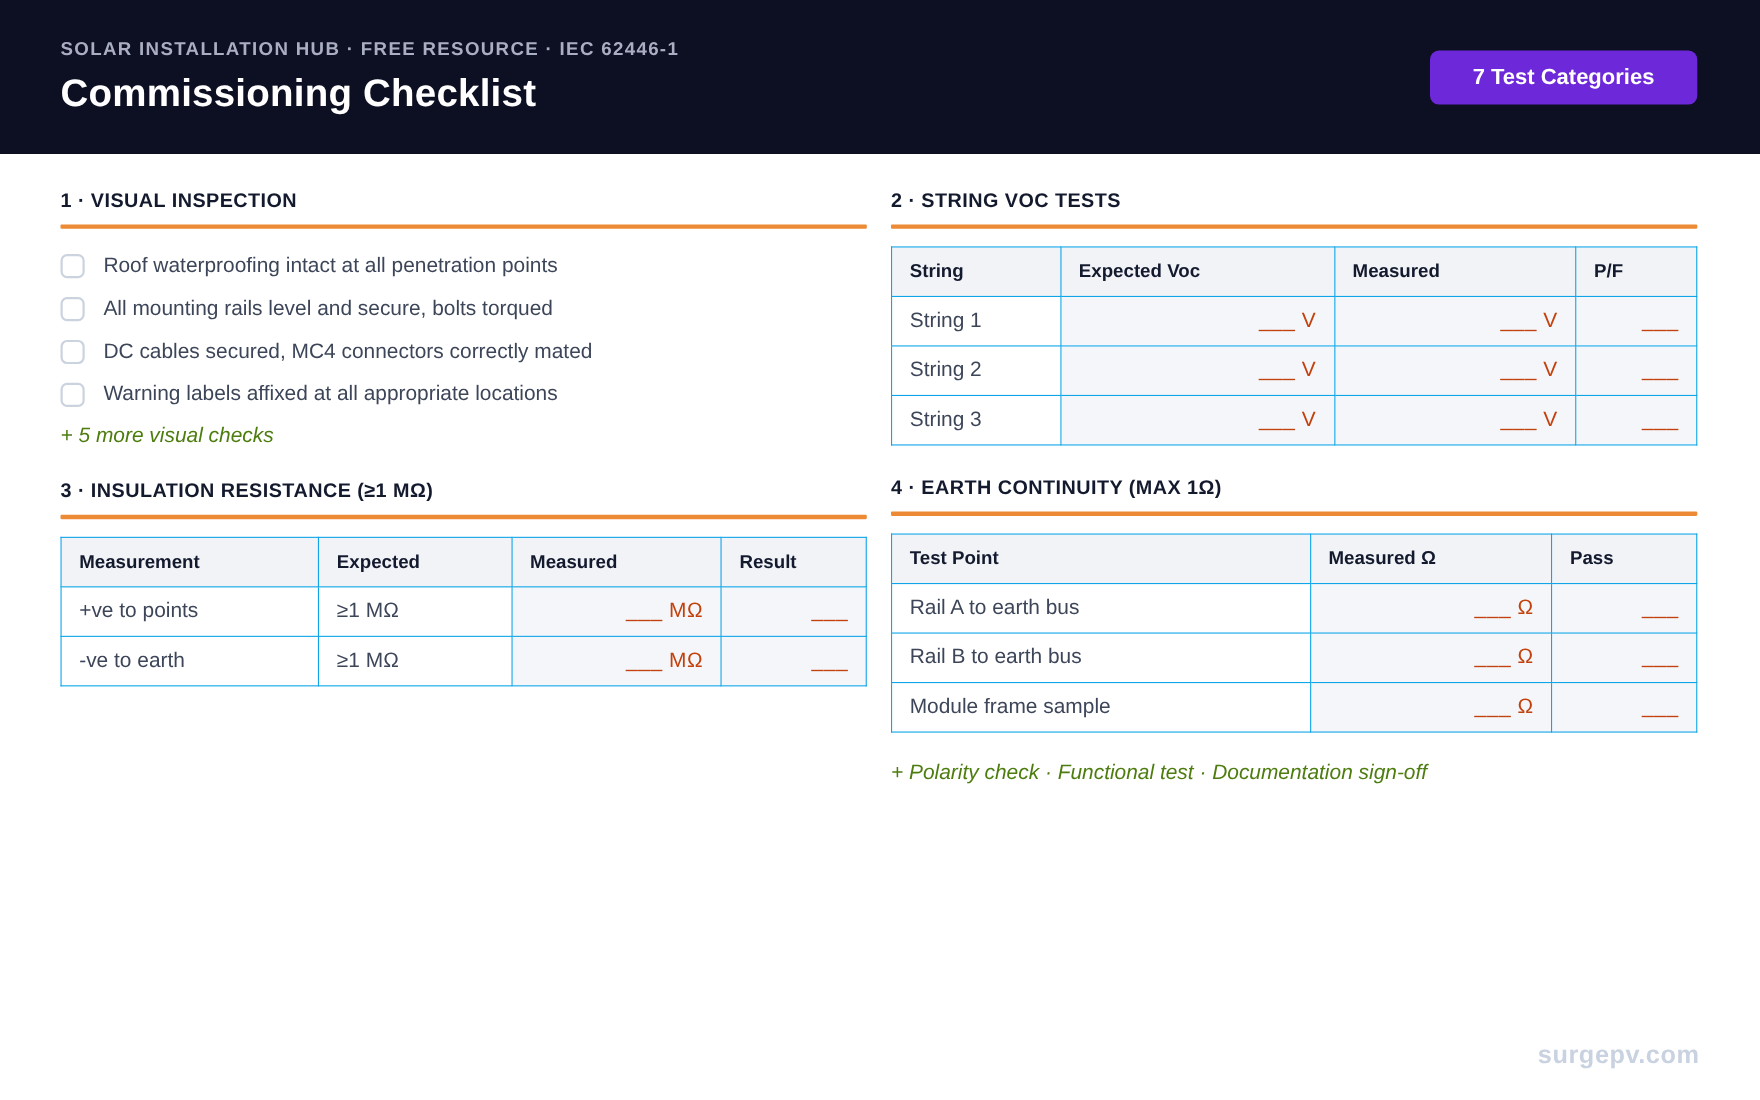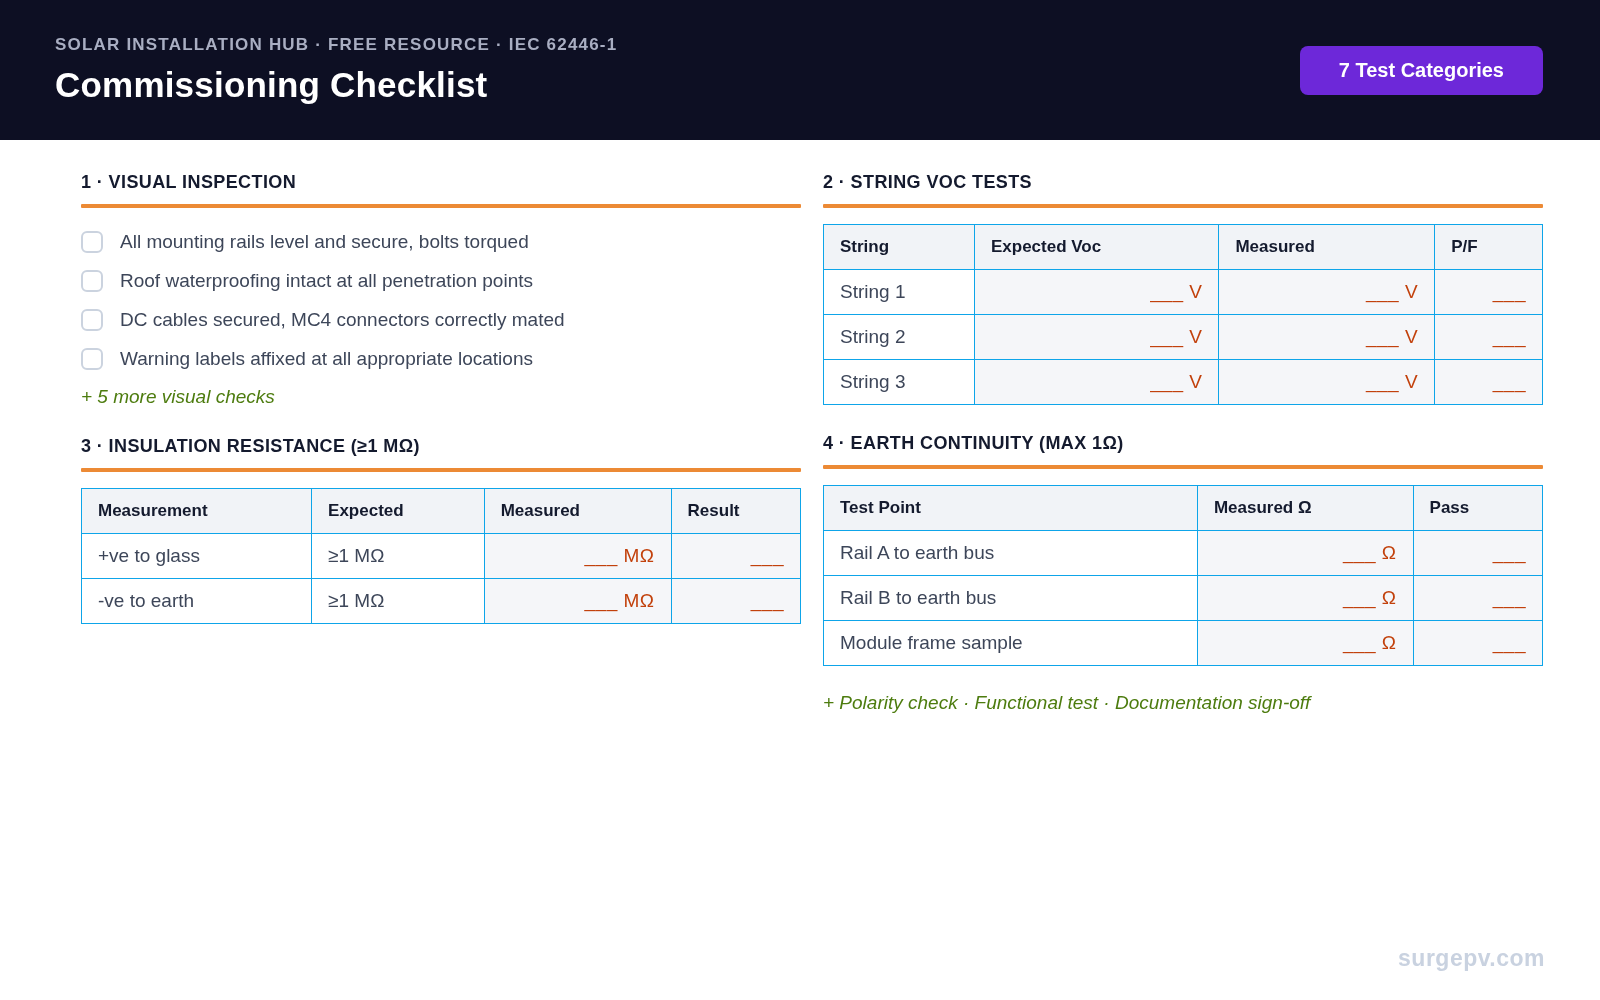--- a/index.html
+++ b/index.html
@@ -41,21 +41,21 @@
     padding:13px 39px;
     border-radius:8px;
     white-space:nowrap;
   }
 
   
   .main {
     display:grid;
     grid-template-columns:1fr 1fr;
     column-gap:22px;
-    padding:32px 57px 0 81px;
+    padding:32px 57px 0 55px;
     align-items:start;
   }
   .col { min-width:0; }
 
   .section + .section { margin-top:28px; }
 
   .section-heading {
     font-size:18px;
     font-weight:bold;
     color:#141A2E;
@@ -157,25 +157,25 @@
 <div class="main">
 
   <div class="col">
 
     <section class="section">
       <h2 class="section-heading">1 · VISUAL INSPECTION</h2>
       <div class="rule"></div>
       <ul class="checklist">
           <li class="check-item">
             <span class="checkbox"></span>
-            <span class="check-label">All mounting rails level and secure, bolts torqued</span>
+            <span class="check-label">Roof waterproofing intact at all penetration points</span>
           </li>
           <li class="check-item">
             <span class="checkbox"></span>
-            <span class="check-label">Roof waterproofing intact at all penetration points</span>
+            <span class="check-label">All mounting rails level and secure, bolts torqued</span>
           </li>
           <li class="check-item">
             <span class="checkbox"></span>
             <span class="check-label">DC cables secured, MC4 connectors correctly mated</span>
           </li>
           <li class="check-item">
             <span class="checkbox"></span>
             <span class="check-label">Warning labels affixed at all appropriate locations</span>
           </li>
         </ul>
@@ -195,21 +195,21 @@
       <thead>
             <tr>
               <th>Measurement</th>
               <th>Expected</th>
               <th>Measured</th>
               <th>Result</th>
             </tr>
           </thead>
           <tbody>
             <tr>
-              <td>+ve to glass</td>
+              <td>+ve to points</td>
               <td>≥1 MΩ</td>
               <td class="input-cell">___ MΩ</td>
               <td class="input-cell">___</td>
             </tr>
             <tr>
               <td>-ve to earth</td>
               <td>≥1 MΩ</td>
               <td class="input-cell">___ MΩ</td>
               <td class="input-cell">___</td>
             </tr>

